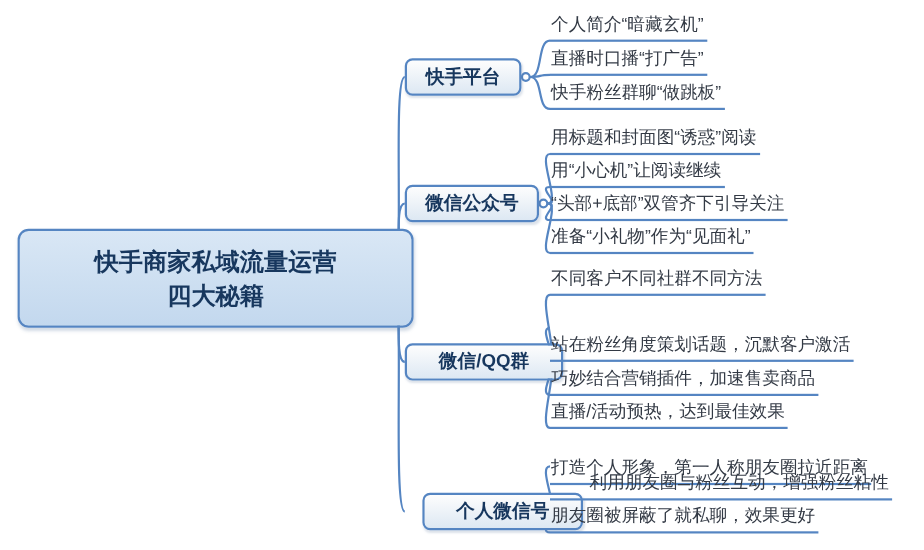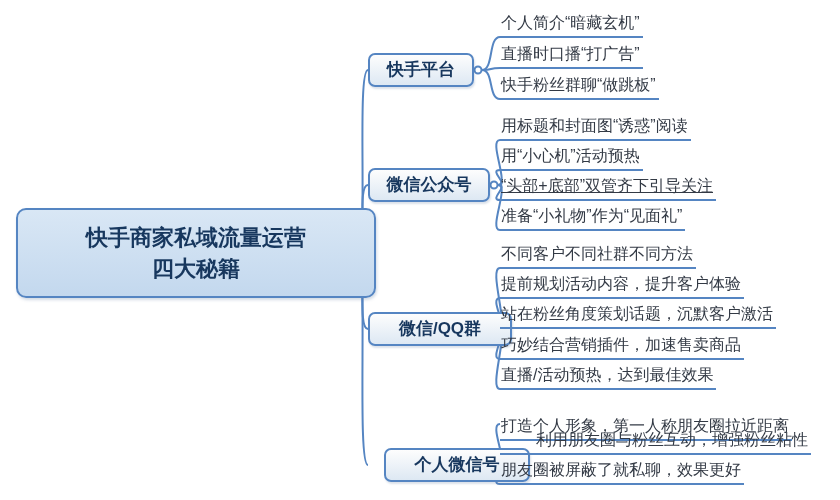--- a/index.html
+++ b/index.html
@@ -82,26 +82,25 @@
   <div class="node branch-node" style="top:53px;width:106px;">快手平台</div>
   <div class="node branch-node" style="top:168px;width:122px;">微信公众号</div>
   <div class="node branch-node" style="top:312px;width:144px;">微信/QQ群</div>
   <div class="node branch-node" style="top:448px;width:146px;margin-left:16px;">个人微信号</div>
 
   <div class="node leaf-node" style="top:13px;">个人简介“暗藏玄机”</div>
   <div class="node leaf-node" style="top:44px;">直播时口播“打广告”</div>
   <div class="node leaf-node" style="top:75px;">快手粉丝群聊“做跳板”</div>
 
   <div class="node leaf-node" style="top:116px;">用标题和封面图“诱惑”阅读</div>
-  <div class="node leaf-node" style="top:146px;">用“小心机”活动预热</div>
-  <div class="node leaf-node" style="top:176px;text-decoration:underline;">“头部+底部”双管齐下引导关注</div>
+  <div class="node leaf-node" style="top:146px;">用“小心机”让阅读继续</div>
+  <div class="node leaf-node" style="top:176px;">“头部+底部”双管齐下引导关注</div>
   <div class="node leaf-node" style="top:206px;">准备“小礼物”作为“见面礼”</div>
 
   <div class="node leaf-node" style="top:244px;">不同客户不同社群不同方法</div>
-  <div class="node leaf-node" style="top:274px;">提前规划活动内容，提升客户体验</div>
   <div class="node leaf-node" style="top:304px;">站在粉丝角度策划话题，沉默客户激活</div>
   <div class="node leaf-node" style="top:335px;">巧妙结合营销插件，加速售卖商品</div>
   <div class="node leaf-node" style="top:365px;">直播/活动预热，达到最佳效果</div>
 
   <div class="node leaf-node" style="top:416px;">打造个人形象，第一人称朋友圈拉近距离</div>
   <div class="node leaf-node" style="top:430px;padding-left:36px;">利用朋友圈与粉丝互动，增强粉丝粘性</div>
   <div class="node leaf-node" style="top:460px;">朋友圈被屏蔽了就私聊，效果更好</div>
 
 </div>
 

